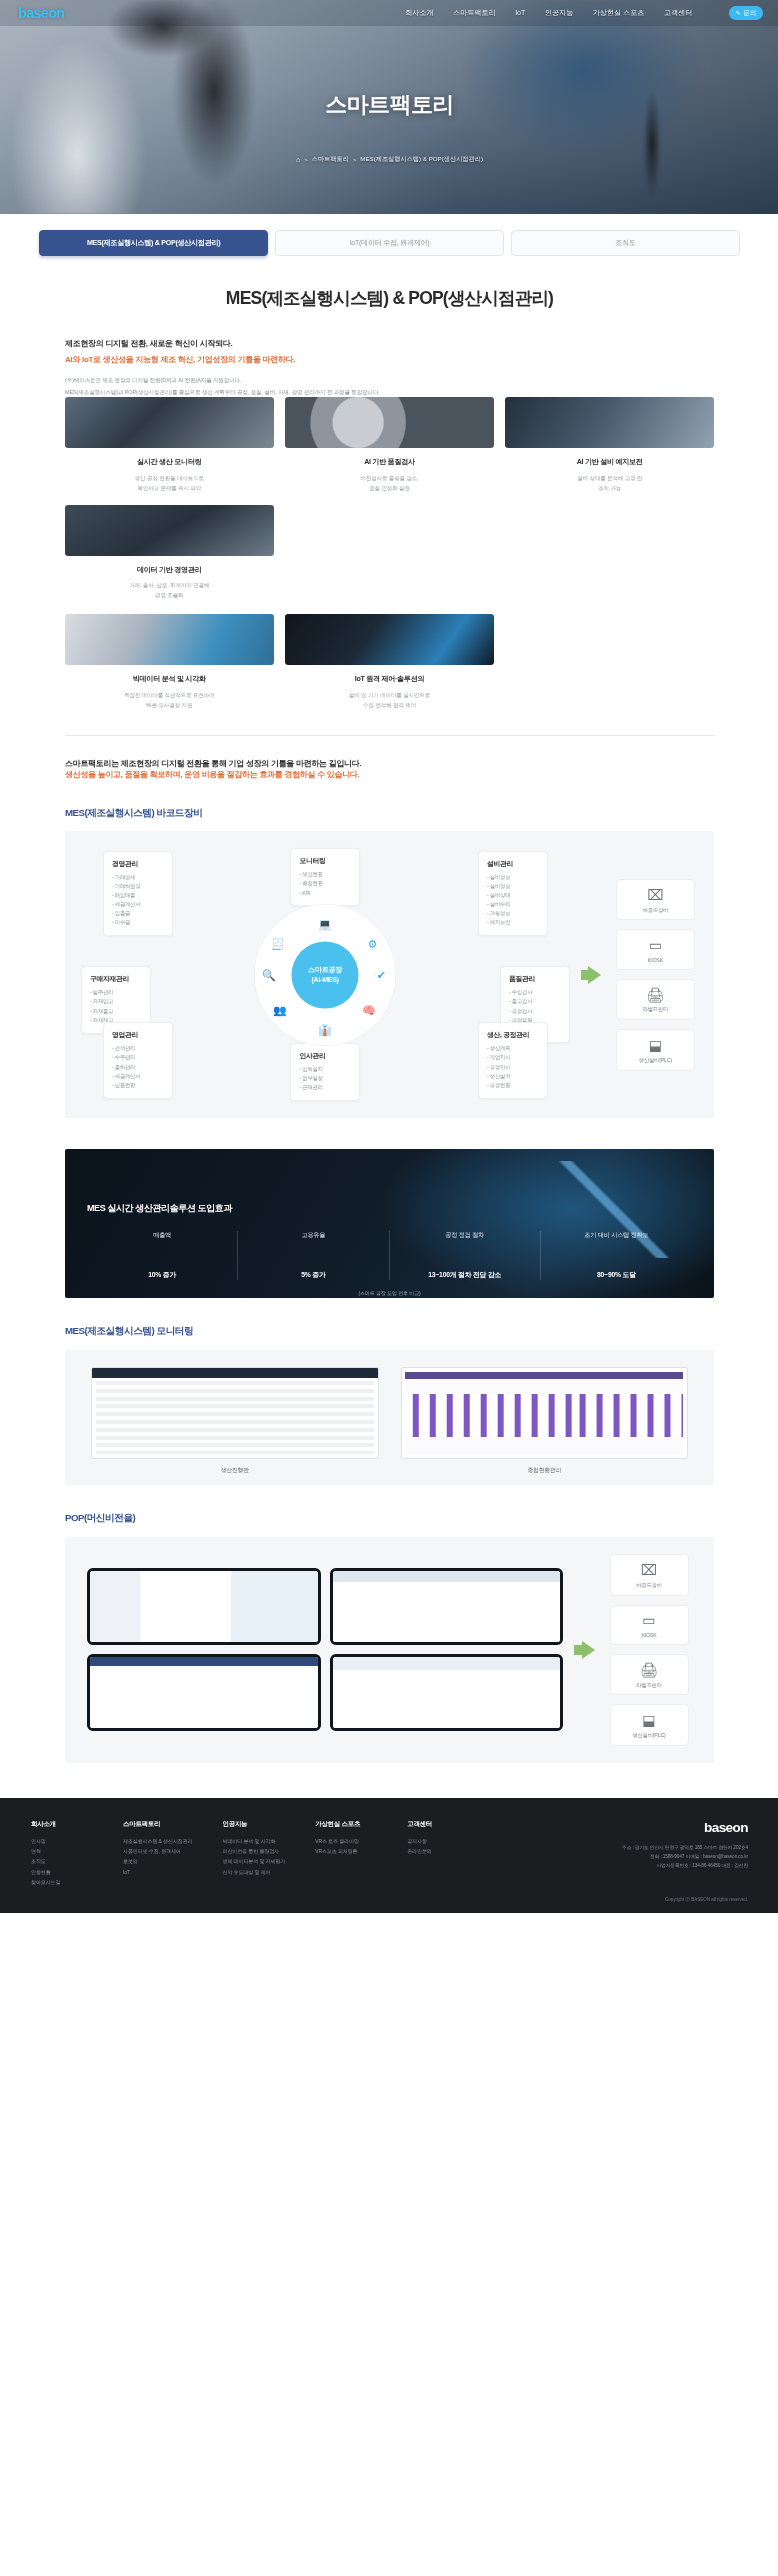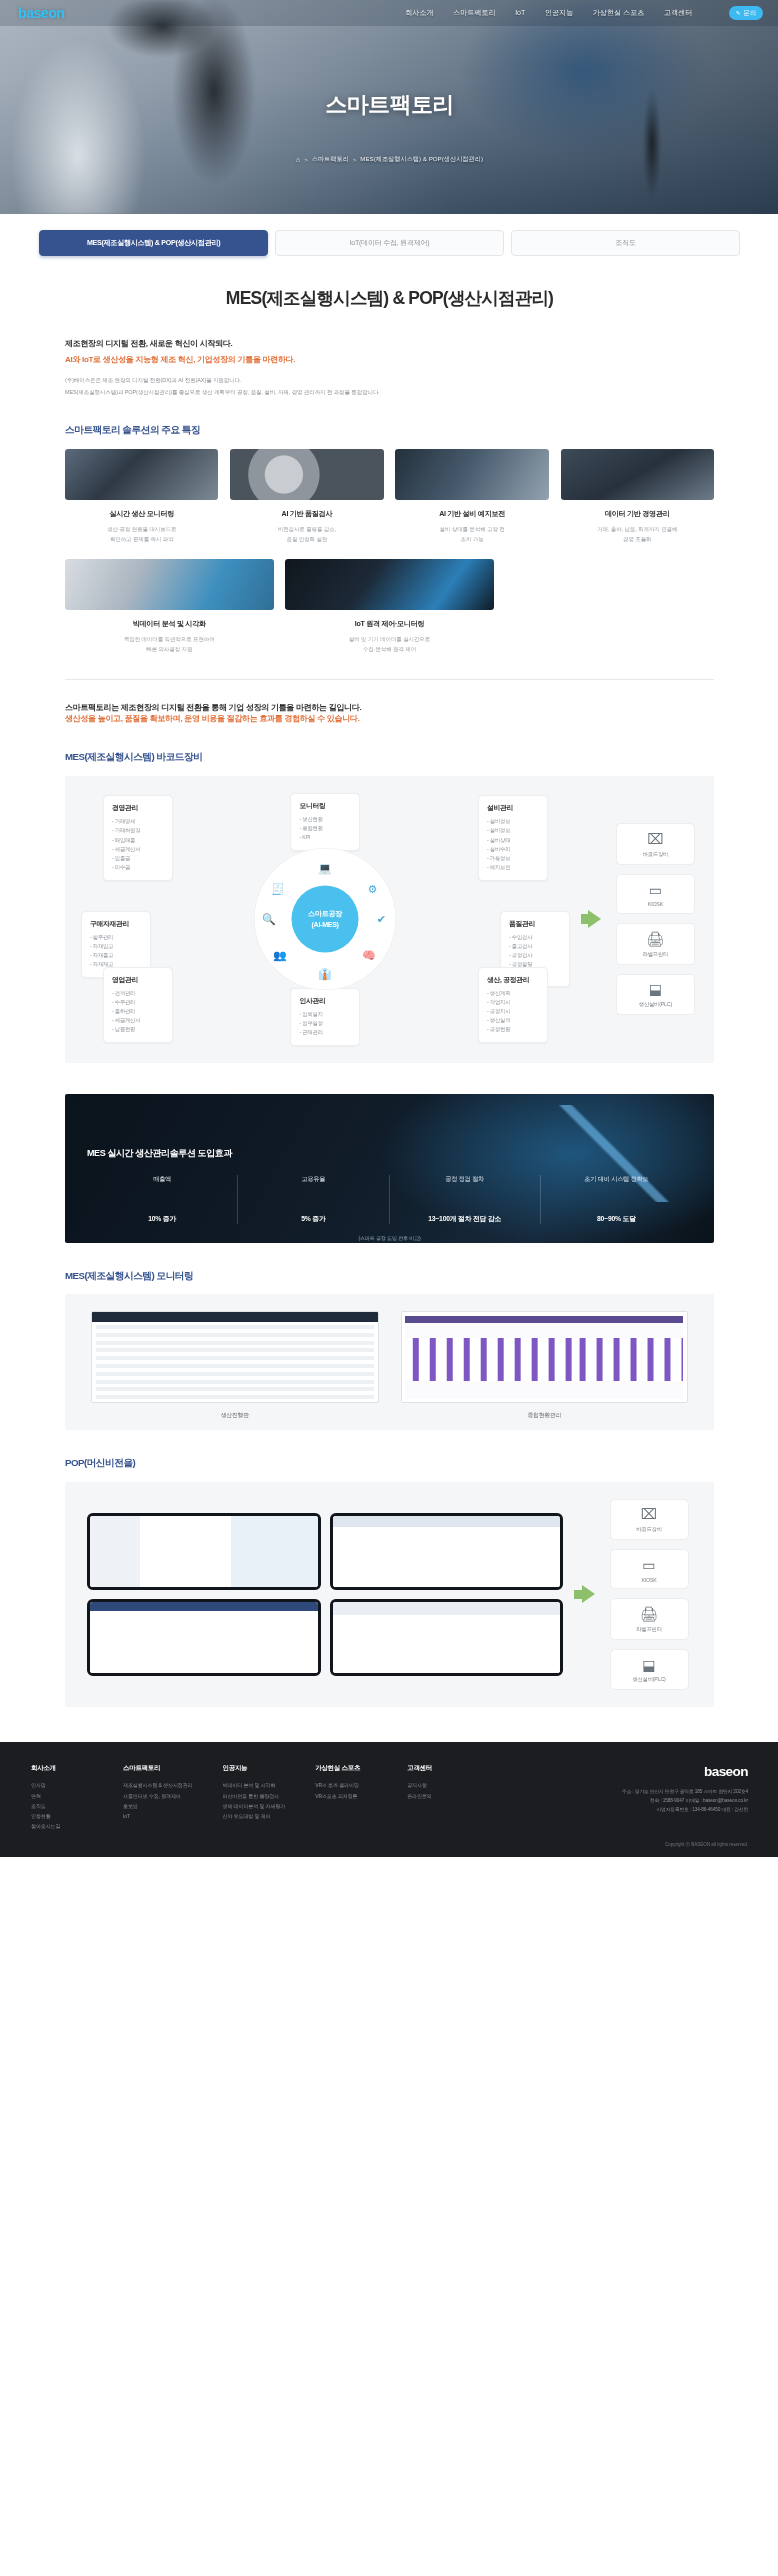--- a/index.html
+++ b/index.html
@@ -107,21 +107,21 @@
   .lead-dark { font-size: 8px; font-weight: 700; color:#2d2d2d; margin-bottom: 4.5px; letter-spacing:-0.3px;}
   .lead-accent { font-size: 8px; font-weight: 700; color:#e2703a; letter-spacing:-0.3px; }
   .body-p { font-size: 5.5px; color:#8b8f94; line-height: 1.9; margin-top: 10.4px; letter-spacing:-0.1px;}
 
   .sec-title {
     font-size: 9.7px; font-weight: 700; color:#36538f;
     letter-spacing:-0.5px; margin: 27px 0 11.7px;
   }
 
   
-  .feat-grid { display:grid; grid-template-columns: repeat(4,1fr); gap: 11.7px; }
+  .feat-grid { display:grid; grid-template-columns: repeat(3,1fr); gap: 11.7px; }
   .feat-grid.three { grid-template-columns: repeat(3, 1fr); margin-top: 14.3px; }
   .feat-card { text-align:center; }
   .feat-img {
     width: 100%; height: 51px; border-radius: 3.2px;
     background-size: cover; background-position: center;
   }
   .img-a { background:
       linear-gradient(135deg,#5b6b7d 0%,#2e3944 40%,#7d8a96 100%); }
   .img-b { background:
       radial-gradient(circle at 35% 50%, #c9cdd2 0 18%, #8e959d 19% 34%, #4b545d 35% 100%); }
@@ -360,21 +360,20 @@
 
   <div class="content">
 
     <h2 class="page-heading">MES(제조실행시스템) &amp; POP(생산시점관리)</h2>
 
     <p class="lead-dark">제조현장의 디지털 전환, 새로운 혁신이 시작되다.</p>
     <p class="lead-accent">AI와 IoT로 생산성을 지능형 제조 혁신, 기업성장의 기틀을 마련하다.</p>
     <p class="body-p">(주)베이스온은 제조 현장의 디지털 전환(DX)과 AI 전환(AX)을 지원합니다.</p>
     <p class="body-p" style="margin-top:1.3px">MES(제조실행시스템)과 POP(생산시점관리)를 중심으로 생산 계획부터 공정, 품질, 설비, 자재, 경영 관리까지 전 과정을 통합합니다.</p>
 
-    <h3 class="sec-title">스마트팩토리 솔루션의 주요 특징</h3>
 
     <div class="feat-grid">
       <div class="feat-card">
         <div class="feat-img img-a"></div>
         <div class="feat-name">실시간 생산 모니터링</div>
         <div class="feat-desc" style="white-space:pre-line">생산·공정 현황을 대시보드로
 확인하고 문제를 즉시 파악</div>
       </div>
       <div class="feat-card">
         <div class="feat-img img-b"></div>
@@ -398,21 +397,21 @@
 
     <div class="feat-grid three">
       <div class="feat-card">
         <div class="feat-img img-e"></div>
         <div class="feat-name">빅데이터 분석 및 시각화</div>
         <div class="feat-desc" style="white-space:pre-line">복잡한 데이터를 직관적으로 표현하여
 빠른 의사결정 지원</div>
       </div>
       <div class="feat-card">
         <div class="feat-img img-g"></div>
-        <div class="feat-name">IoT 원격 제어·모니터링</div>
+        <div class="feat-name">IoT 원격 제어·솔루션의</div>
         <div class="feat-desc" style="white-space:pre-line">설비 및 기기 데이터를 실시간으로
 수집·분석해 원격 제어</div>
       </div>
     </div>
 
     <div class="divider"></div>
 
     <p class="summary-dark">스마트팩토리는 제조현장의 디지털 전환을 통해 기업 성장의 기틀을 마련하는 길입니다.</p>
     <p class="summary-accent">생산성을 높이고, 품질을 확보하며, 운영 비용을 절감하는 효과를 경험하실 수 있습니다.</p>
 

